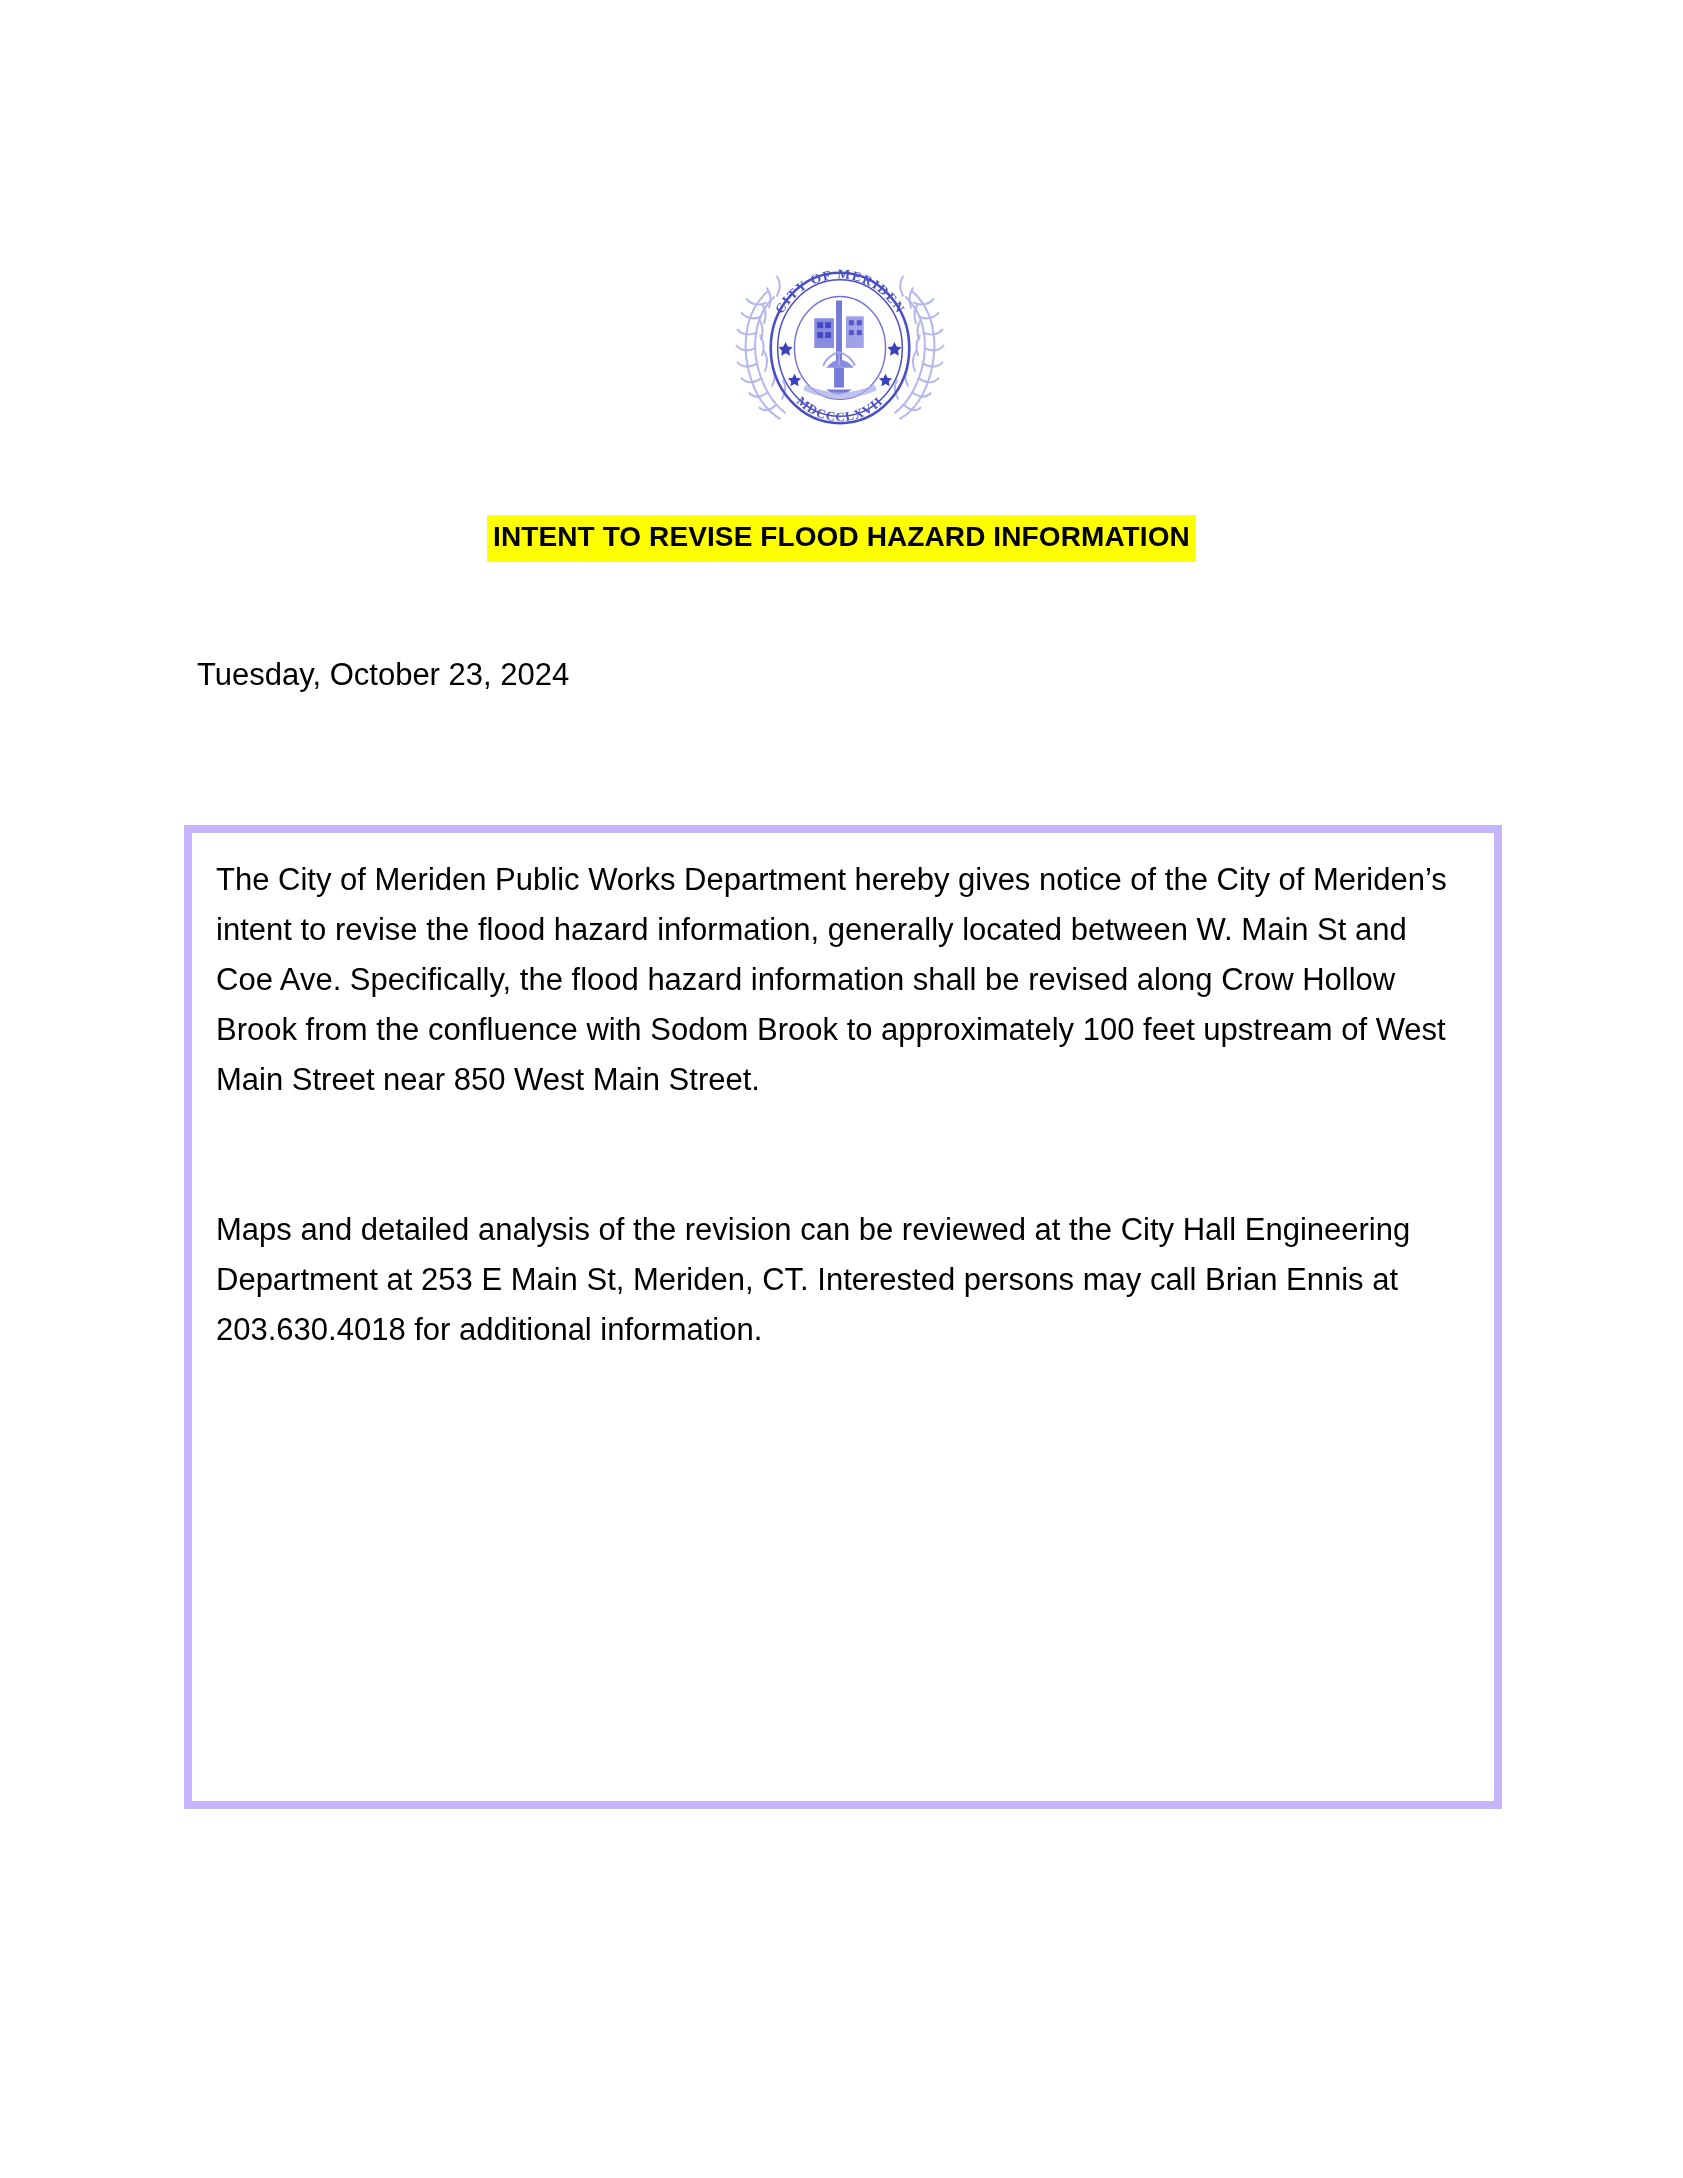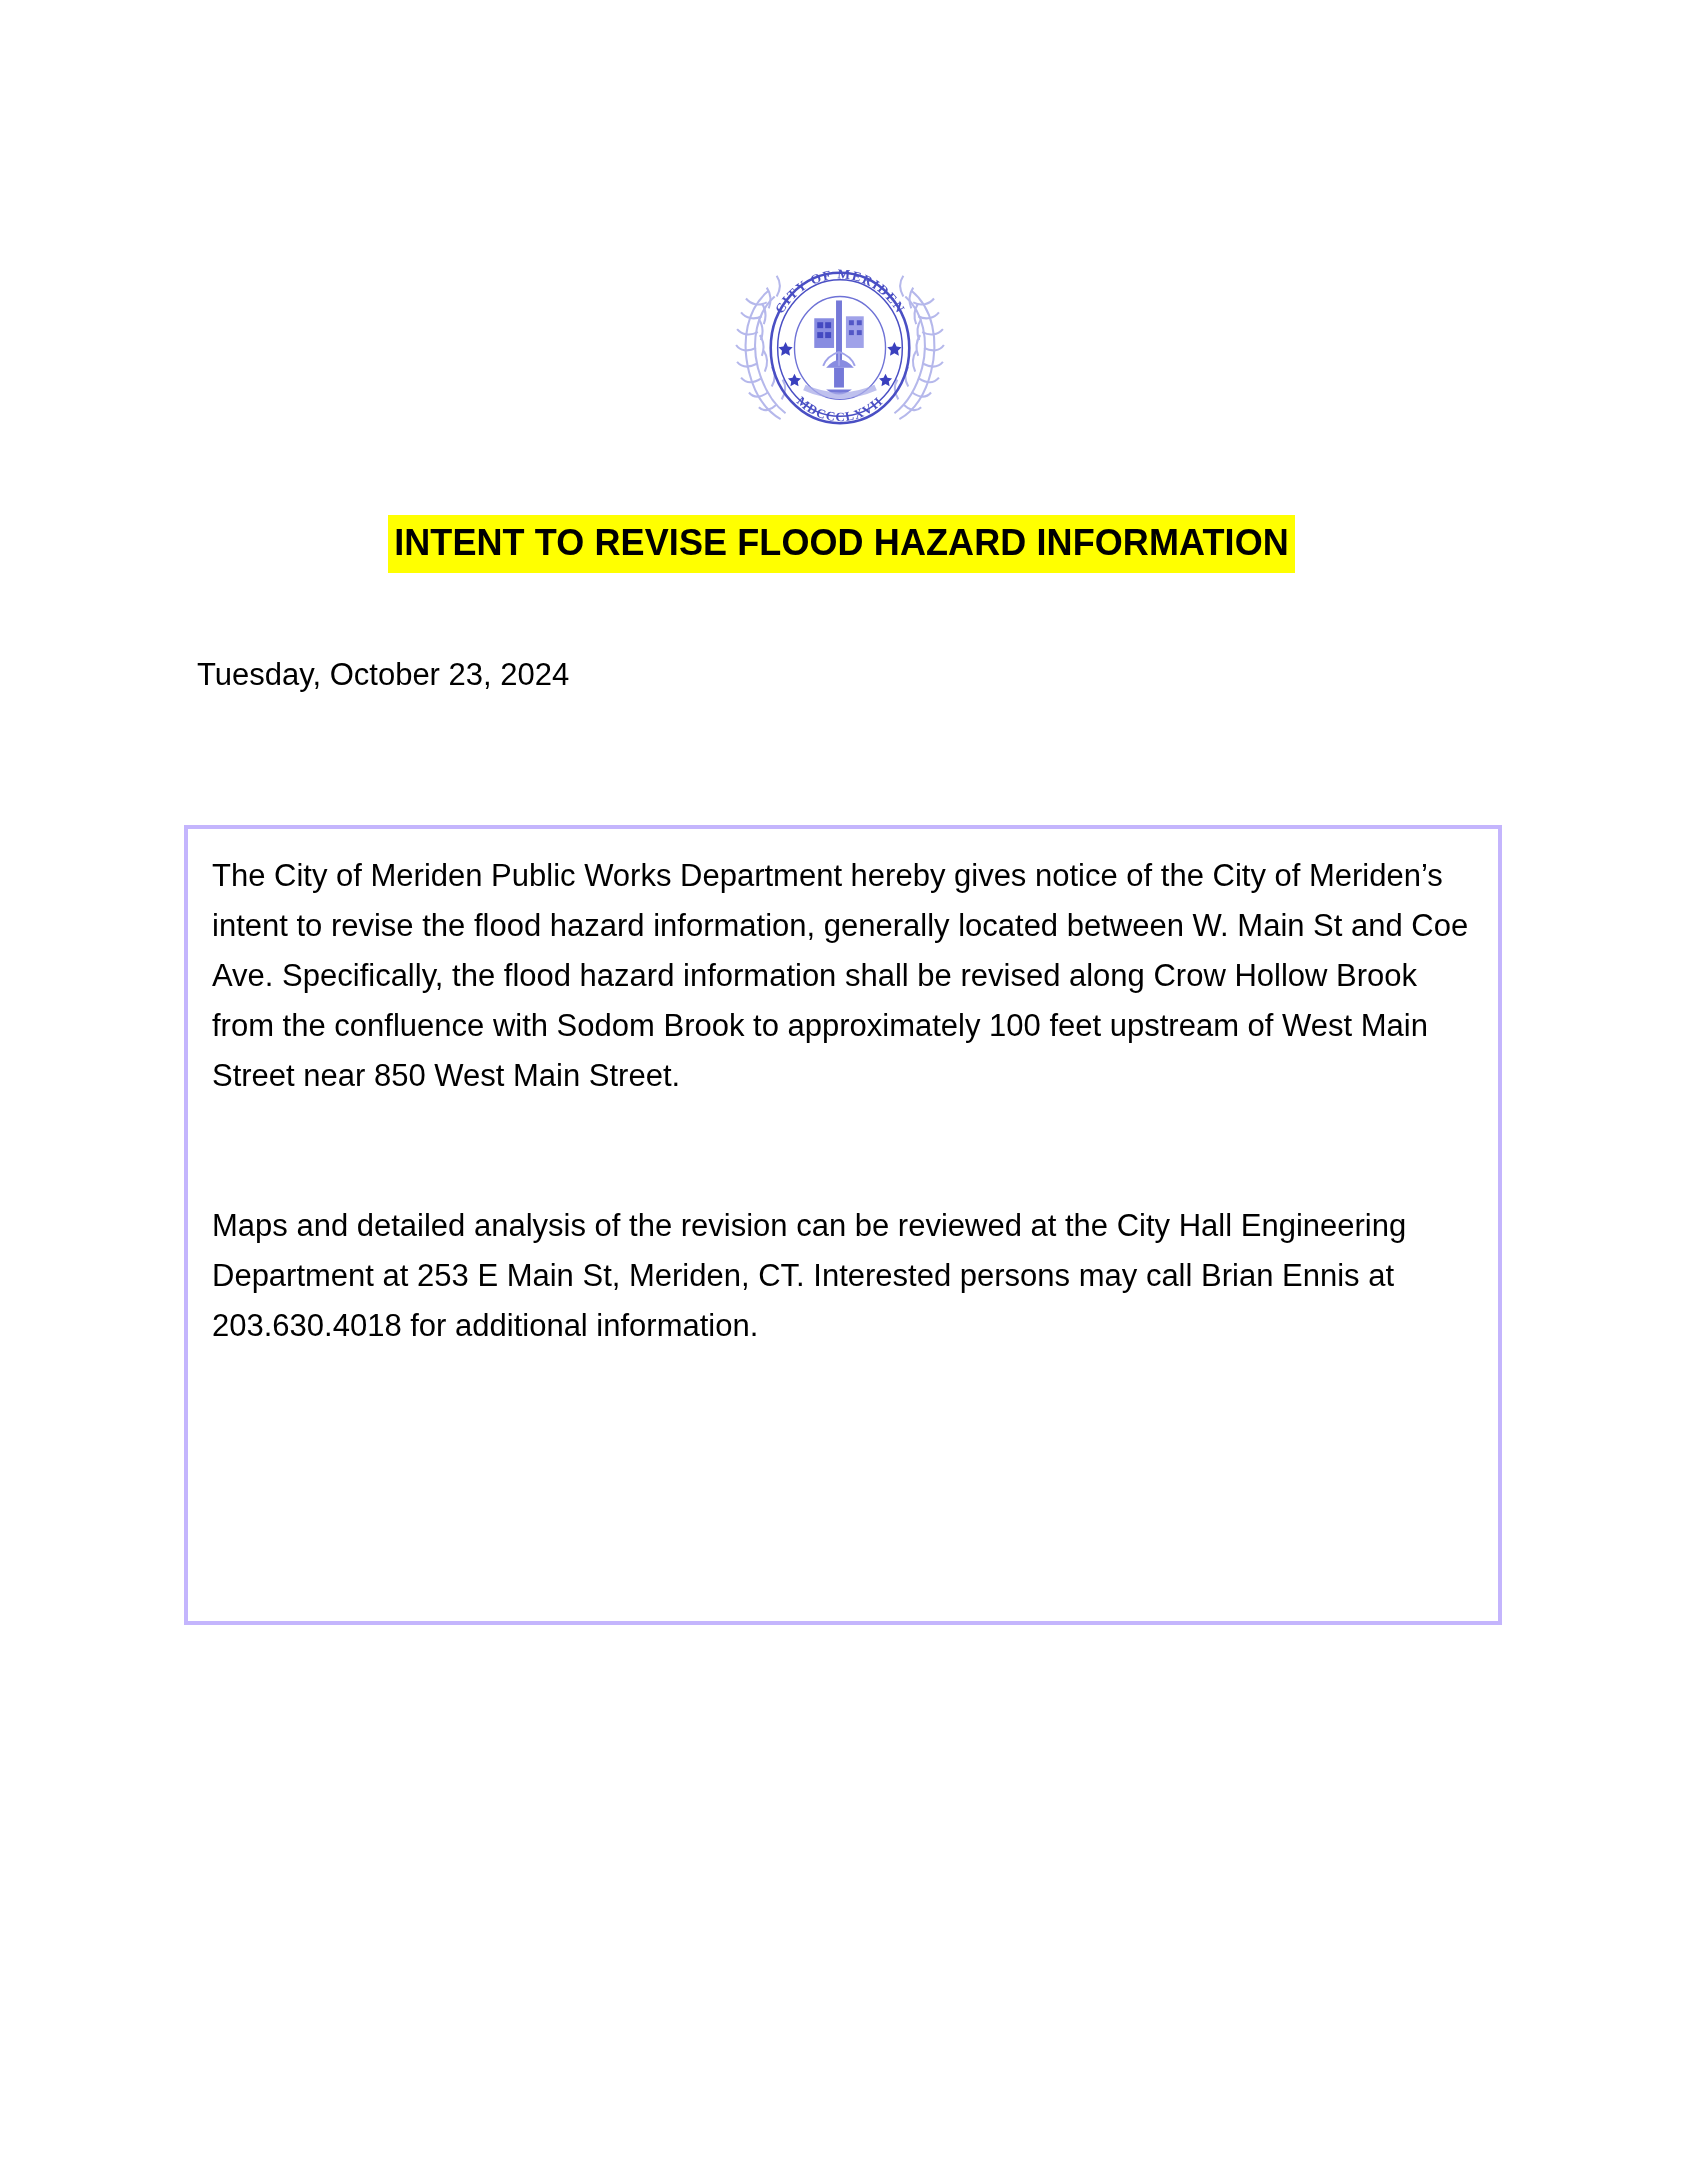--- a/index.html
+++ b/index.html
@@ -38,21 +38,21 @@
     left: 0;
     top: 515px;
     width: 1683px;
     text-align: center;
   }
   .title-text {
     display: inline-block;
     background: #ffff00;
     color: #000000;
     font-weight: bold;
-    font-size: 36px;
+    font-size: 28px;
     line-height: 1.38;
     letter-spacing: 0.1px;
     padding: 3px 6px 5px 6px;
     white-space: nowrap;
   }
 
   
   .date-line {
     position: absolute;
     left: 197px;
@@ -62,22 +62,22 @@
     color: #000000;
     white-space: nowrap;
   }
 
   
   .notice-box {
     position: absolute;
     left: 184px;
     top: 825px;
     width: 1318px;
-    height: 800px;
-    border: 4px solid #c4b5fd;
+    height: 984px;
+    border: 8px solid #c4b5fd;
     box-sizing: border-box;
     background: #ffffff;
   }
   .notice-inner {
     padding: 22px 26px 0 24px;
   }
   .notice-p {
     font-size: 31px;
     line-height: 50px;
     color: #000000;

